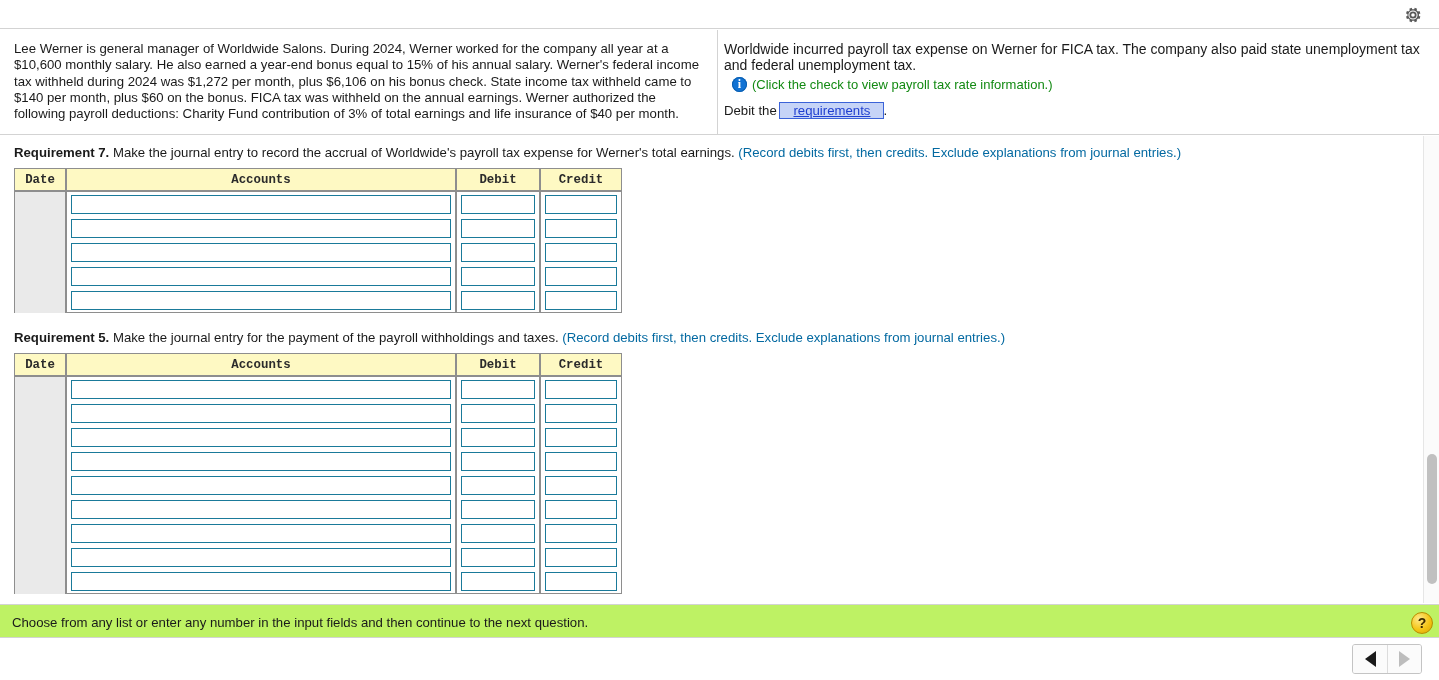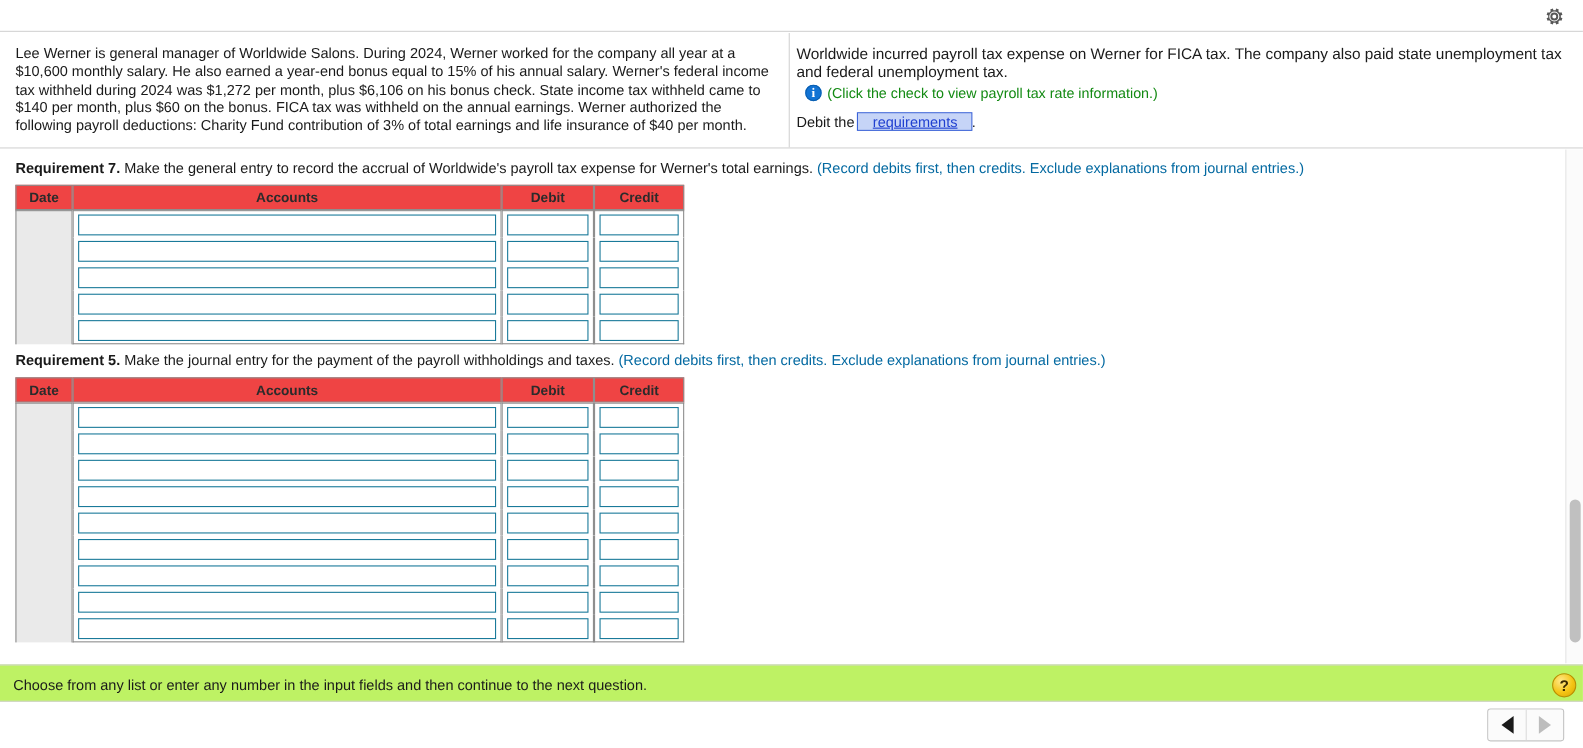--- a/index.html
+++ b/index.html
@@ -91,28 +91,29 @@
 
   
   table.journal {
     border-collapse: separate;
     border-spacing: 0;
     margin-left: 14px;
     table-layout: fixed;
     background: #ffffff;
   }
   table.journal th {
-    background: #ef4444;
+    background: #fef9c3;
     border: 1px solid #8e8e8e;
     font-size: 12.4px;
     font-weight: bold;
     color: #2b2b2b;
     height: 23px;
     padding: 0 4px;
     text-align: center;
+    font-family: Liberation Mono, monospace;
   }
   table.journal td {
     border-left: 1px solid #8e8e8e;
     border-right: 1px solid #8e8e8e;
     padding: 0;
     background: #ffffff;
   }
   table.journal td.date-cell {
     background: #eaeaea;
     border-top: 0; border-bottom: 0;
@@ -241,21 +242,21 @@
       <div class="read-line">
         <span>Debit the </span><span class="req-link">requirements</span><span>.</span>
       </div>
     </div>
   </div>
 
   <div class="scrollbody">
     <div class="scroll-inner">
 
       <div class="req-head">
-        <b>Requirement 7.</b><span> Make the general entry to record the accrual of Worldwide's payroll tax expense for Werner's total earnings. </span><span class="green">(Record debits first, then credits. Exclude explanations from journal entries.)</span>
+        <b>Requirement 7.</b><span> Make the journal entry to record the accrual of Worldwide's payroll tax expense for Werner's total earnings. </span><span class="green">(Record debits first, then credits. Exclude explanations from journal entries.)</span>
       </div>
 
       <table class="journal">
         <colgroup>
           <col class="col-date">
             <col class="col-acct">
             <col class="col-deb">
             <col class="col-cre">
         </colgroup>
         <thead>
@@ -349,21 +350,21 @@
               </td>
             <td>
                 <div class="cellwrap">
                   <span class="fld"></span>
                 </div>
               </td>
           </tr>
         </tbody>
       </table>
 
-      <div class="req-head" style="margin-top:6px;">
+      <div class="req-head" style="margin-top:16px;">
         <b>Requirement 5.</b><span> Make the journal entry for the payment of the payroll withholdings and taxes. </span><span class="green">(Record debits first, then credits. Exclude explanations from journal entries.)</span>
       </div>
 
       <table class="journal">
         <colgroup>
           <col class="col-date">
             <col class="col-acct">
             <col class="col-deb">
             <col class="col-cre">
         </colgroup>

